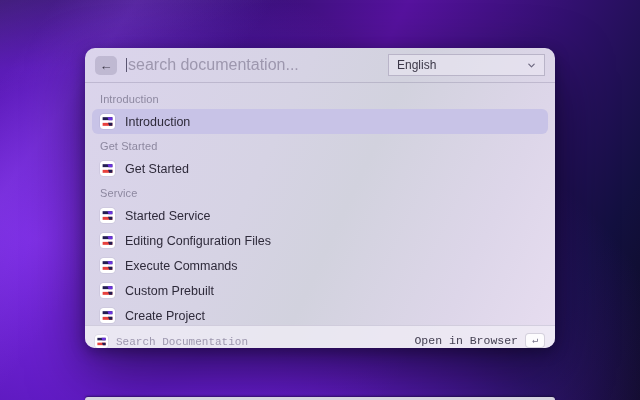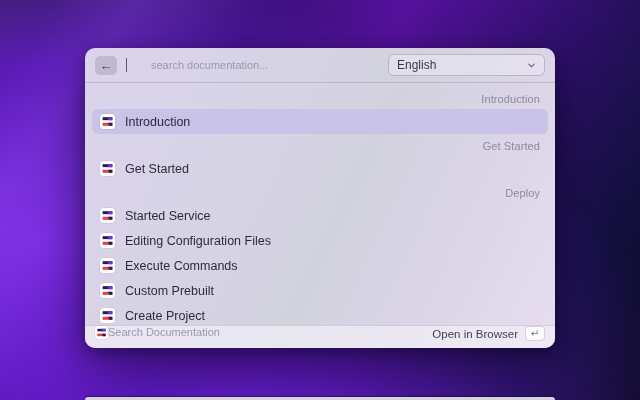--- a/index.html
+++ b/index.html
@@ -40,53 +40,54 @@
     width:22px;height:19px;flex:0 0 22px;border-radius:5px;
     background:rgba(122,114,146,.28);
     display:flex;align-items:center;justify-content:center;
     font-size:13px;line-height:1;color:#3a3646;cursor:pointer;border:0;padding:0;
   }
   .search-wrap{flex:1;display:flex;align-items:center;min-width:0;}
   .caret{width:1px;height:14px;background:#5a5570;margin-right:1px;flex:0 0 1px;}
   .search-input{
     flex:1;min-width:0;background:transparent;border:0;outline:none;
     font-family:"Liberation Sans","DejaVu Sans",sans-serif;
-    font-size:11px;color:#33303f;padding:0;margin-left:23px;
+    font-size:16px;color:#33303f;padding:0;
   }
   .search-input::placeholder{color:#9d97ae;opacity:1;}
   .lang-select{
     width:157px;height:22px;flex:0 0 157px;box-sizing:border-box;
-    border:1px solid #b9b4c8;border-radius:6px;
+    border:1px solid #b9b4c8;border-radius:0;
     background:rgba(237,234,244,.55);
     display:flex;align-items:center;justify-content:space-between;
     padding:0 8px;font-size:12px;color:#3c3848;cursor:pointer;
   }
   .chev{display:flex;align-items:center;color:#6f6a82;}
-  .list{flex:1;padding:4px 7px 0;overflow:hidden;text-align:right;}
+  .list{flex:1;padding:4px 7px 0;overflow:hidden;}
   .section-label{
     height:22px;box-sizing:border-box;padding:6px 8px 2px;
     font-size:11px;color:#8d88a0;letter-spacing:.1px;
   }
   .item{
     height:25px;display:flex;align-items:center;gap:10px;
     padding:0 8px;border-radius:6px;cursor:pointer;
     font-size:12.5px;color:#2e2a3a;
   }
   .item.selected{background:#c8c3e7;}
   .logo-chip{
     width:15px;height:15px;flex:0 0 15px;border-radius:3.5px;background:#fff;
     display:flex;align-items:center;justify-content:center;
     box-shadow:0 0 0 .5px rgba(60,50,90,.12);
   }
   .logo-chip svg{width:13px;height:13px;display:block;}
   .footer{
-    height:22px;flex:0 0 22px;display:flex;align-items:flex-start;
-    padding:0 10px;gap:0;
+    height:22px;flex:0 0 22px;display:flex;align-items:flex-end;
+    padding:0 10px;gap:8px;
     background:rgba(241,238,246,.72);
     border-top:1px solid rgba(118,110,145,.22);
+    font-family:Liberation Mono, monospace;
   }
   .footer .logo-chip{width:13px;height:13px;flex-basis:13px;border-radius:3px;}
   .footer .logo-chip svg{width:11px;height:11px;}
   .footer-search-label{font-size:11px;color:#9d97ae;flex:1;}
   .open-browser{display:flex;align-items:center;gap:7px;cursor:pointer;}
   .open-browser-label{font-size:11.5px;color:#454153;}
   .return-key{
     width:20px;height:15px;box-sizing:border-box;border-radius:4px;
     background:rgba(255,255,255,.85);
     border:1px solid rgba(118,110,145,.3);
@@ -141,21 +142,21 @@
       <svg viewBox="0 0 24 24">
         <rect x="3" y="4" width="18" height="5.5" fill="#231d52"></rect>
         <polygon points="12,4 21,4 21,9.5 14,9.5" fill="#6d33e0"></polygon>
         <rect x="3" y="14.5" width="18" height="5.5" fill="#e8413d"></rect>
         <polygon points="13,14.5 21,14.5 21,20 15,20" fill="#231d52"></polygon>
       </svg>
     </span>
     <span>Get Started</span>
   </div>
 
-  <div class="section-label">Deploy</div>
+  <div class="section-label">Service</div>
 
   <div class="item">
     <span class="logo-chip">
       <svg viewBox="0 0 24 24">
         <rect x="3" y="4" width="18" height="5.5" fill="#231d52"></rect>
         <polygon points="12,4 21,4 21,9.5 14,9.5" fill="#6d33e0"></polygon>
         <rect x="3" y="14.5" width="18" height="5.5" fill="#e8413d"></rect>
         <polygon points="13,14.5 21,14.5 21,20 15,20" fill="#231d52"></polygon>
       </svg>
     </span>

